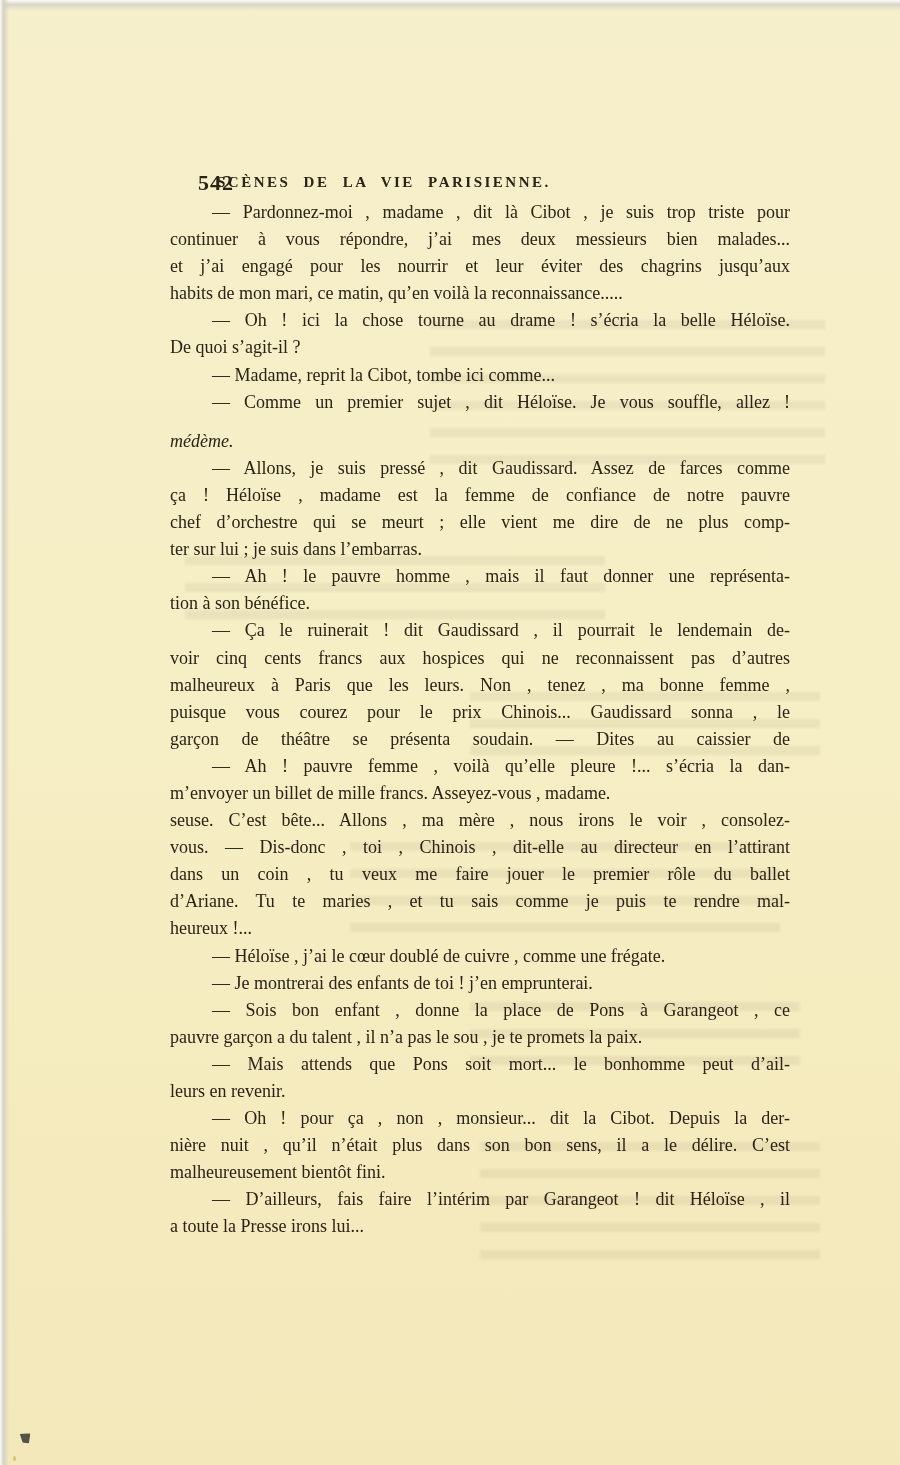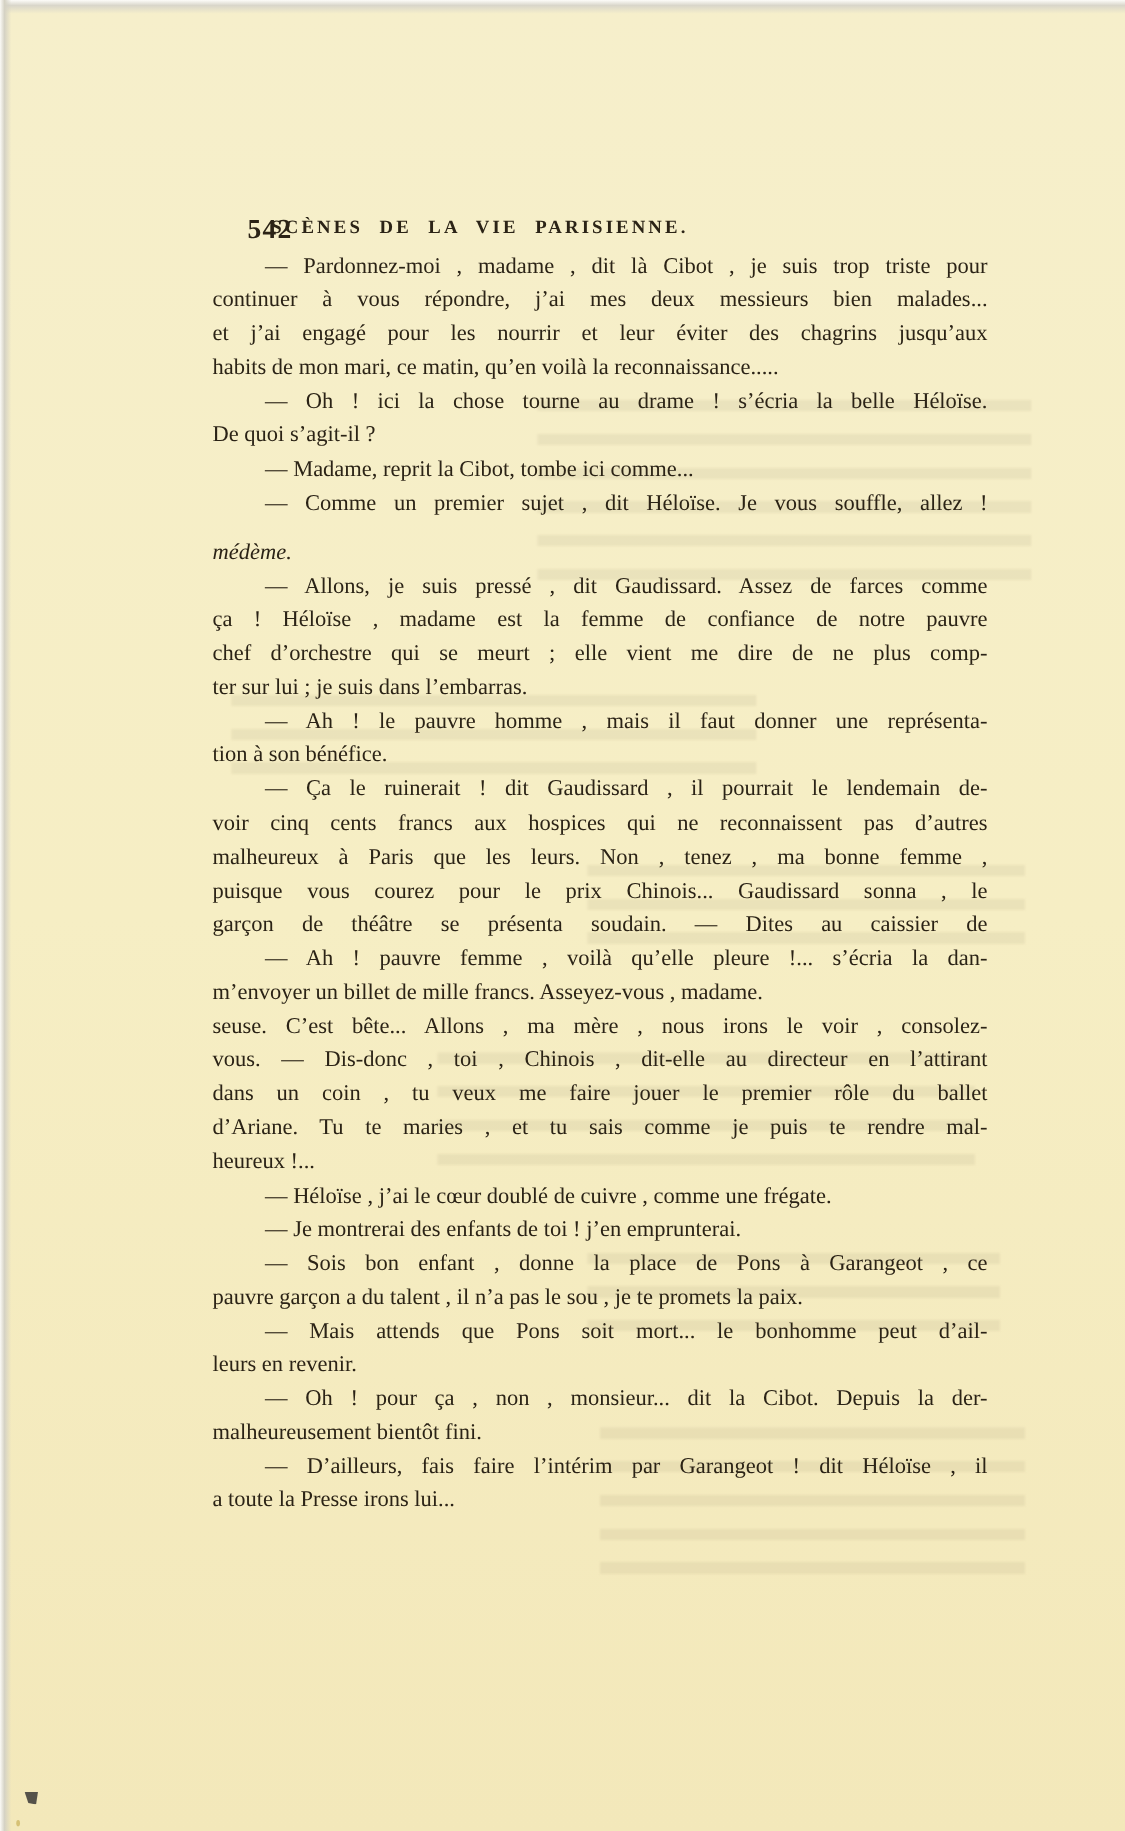--- a/index.html
+++ b/index.html
@@ -110,20 +110,21 @@
       <div class="line j">dans un coin , tu veux me faire jouer le premier rôle du ballet</div>
       <div class="line j">d’Ariane. Tu te maries , et tu sais comme je puis te rendre mal-</div>
       <div class="line">heureux !...</div>
       <div class="line first">— Héloïse , j’ai le cœur doublé de cuivre , comme une frégate.</div>
       <div class="line first">— Je montrerai des enfants de toi ! j’en emprunterai.</div>
       <div class="line first j">— Sois bon enfant , donne la place de Pons à Garangeot , ce</div>
       <div class="line">pauvre garçon a du talent , il n’a pas le sou , je te promets la paix.</div>
       <div class="line first j">— Mais attends que Pons soit mort... le bonhomme peut d’ail-</div>
       <div class="line">leurs en revenir.</div>
       <div class="line first j">— Oh ! pour ça , non , monsieur... dit la Cibot. Depuis la der-</div>
+      <div class="line j">nière nuit , qu’il n’était plus dans son bon sens, il a le délire. C’est</div>
       <div class="line">malheureusement bientôt fini.</div>
       <div class="line first j">— D’ailleurs, fais faire l’intérim par Garangeot ! dit Héloïse , il</div>
       <div class="line">a toute la Presse irons lui...</div>
     </div>
 
   <div class="ink-speck"></div>
   <div class="ink-dot"></div>
 </div>
 
 </body></html>

